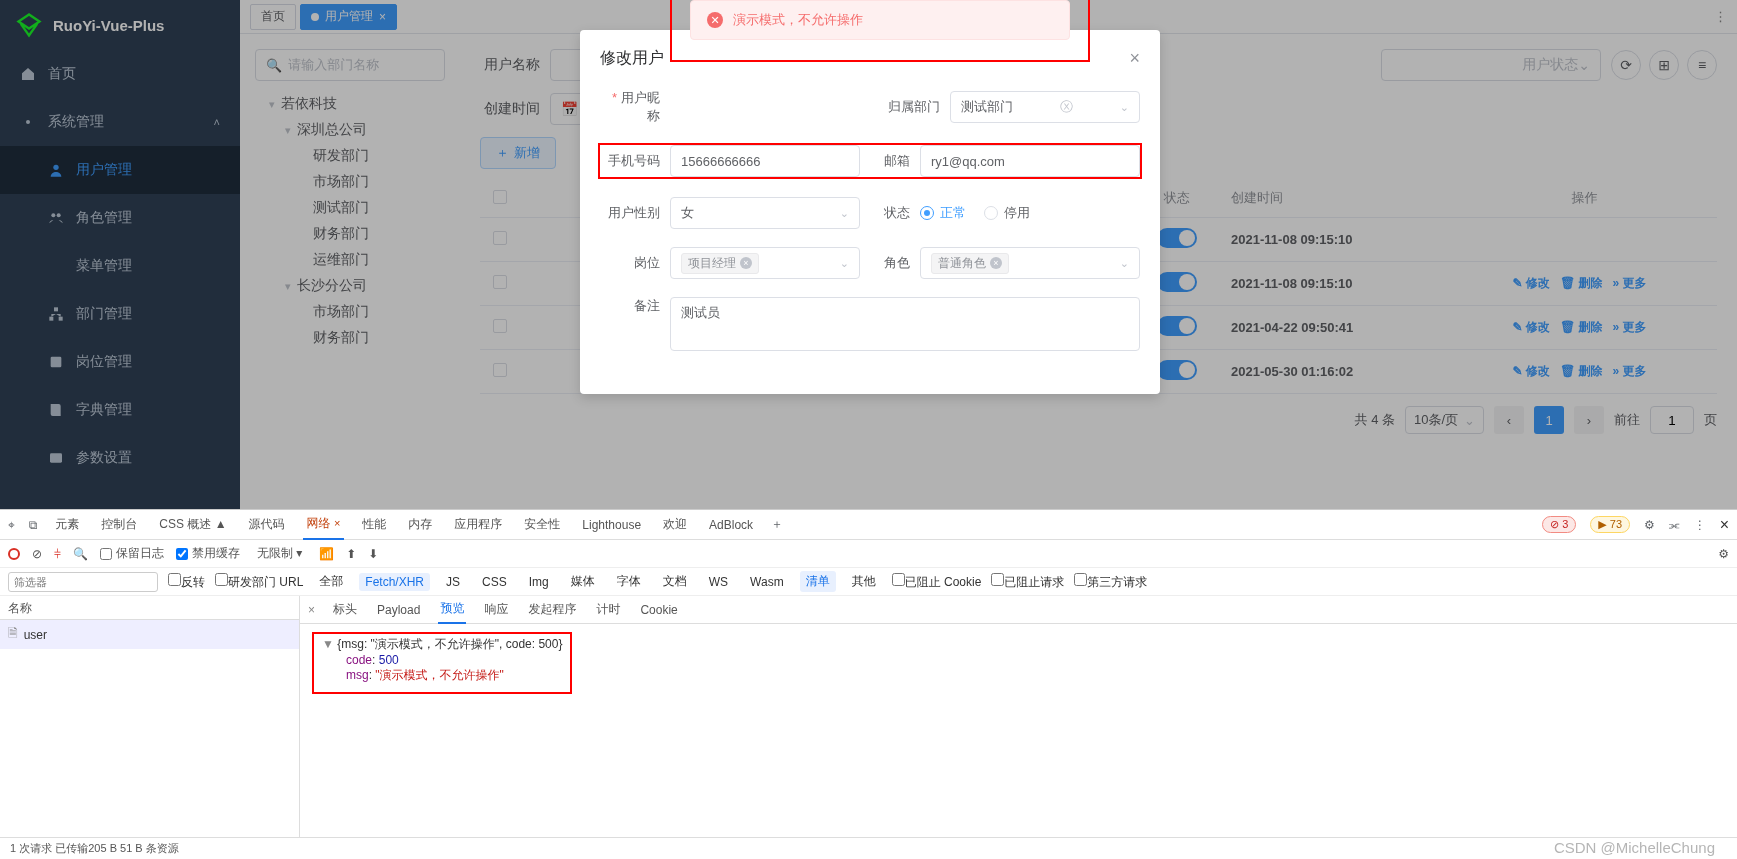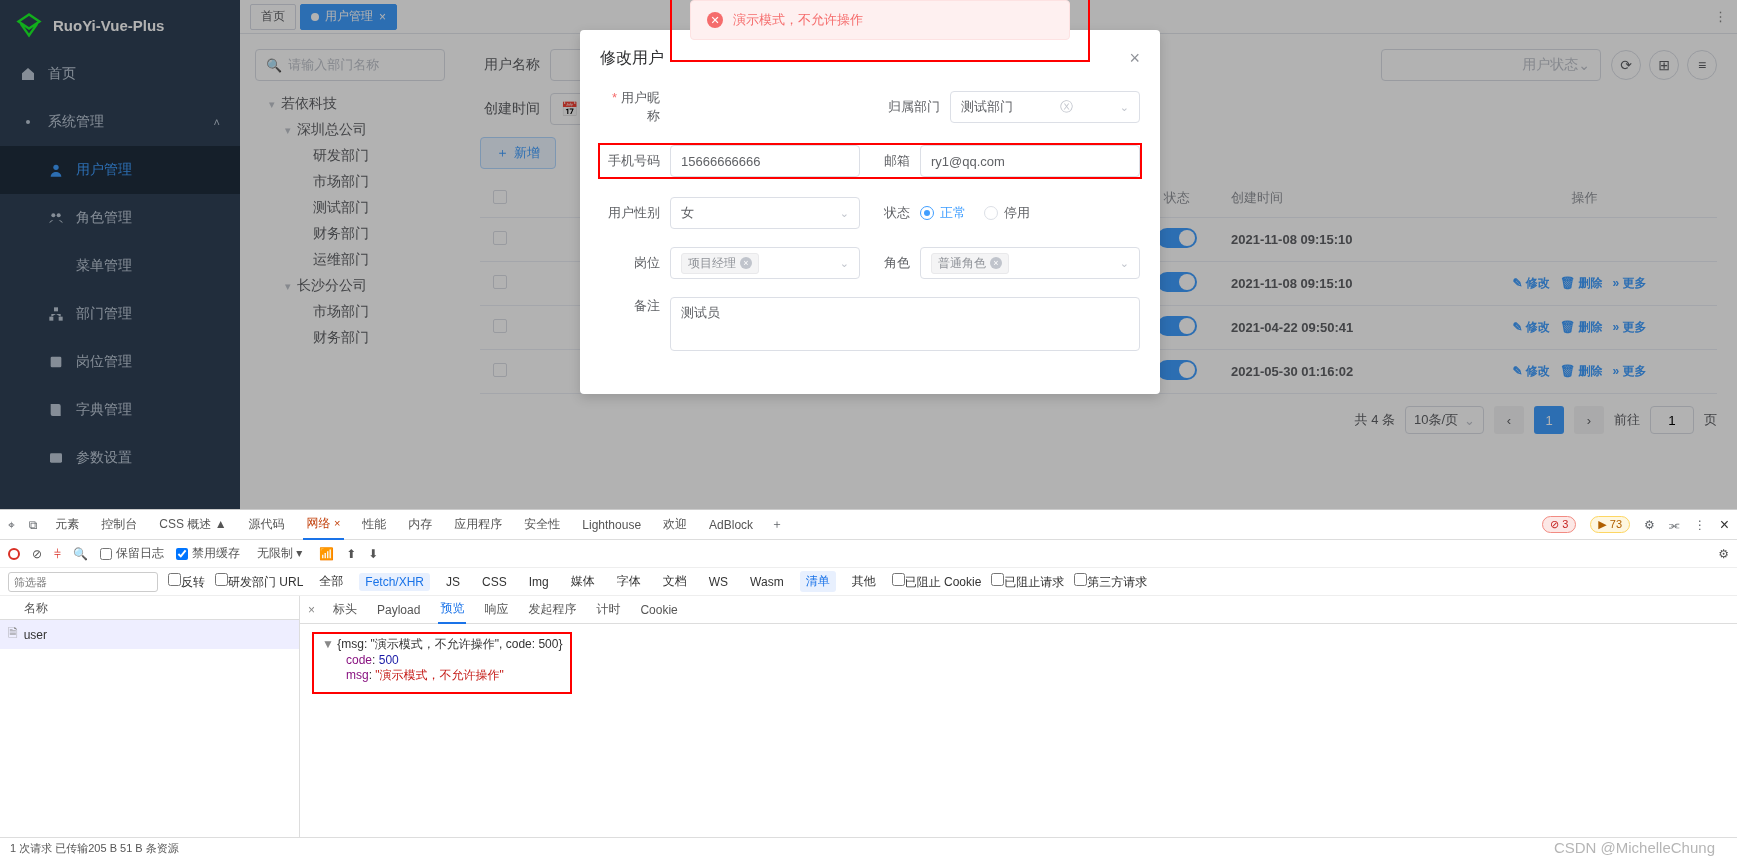--- a/index.html
+++ b/index.html
@@ -115,21 +115,21 @@
 .dt-toolbar .sel2 { border: 1px solid transparent; padding: 2px 4px; }
 .dt-toolbar .tb-spacer { flex: 1; }
 
 .dt-filters { height: 28px; border-bottom: 1px solid #eee; display: flex; align-items: center; padding: 0 8px; gap: 10px; }
 .dt-filters .filt-input { width: 150px; height: 20px; border: 1px solid #ccc; border-radius: 3px; padding: 0 5px; color: #888; font-size: 11px; }
 .dt-filters .pill { padding: 2px 6px; border-radius: 3px; cursor: pointer; }
 .dt-filters .pill.active { background: #e8f0fe; color: #1a73e8; }
 
 .dt-body { flex: 1; display: flex; }
 .dt-list { width: 300px; border-right: 1px solid #ddd; }
-.dt-list-header { height: 24px; border-bottom: 1px solid #ddd; padding: 4px 24px; color: #555; font-weight: 500; }
+.dt-list-header { height: 24px; border-bottom: 1px solid #ddd; padding: 4px 8px; color: #555; font-weight: 500; }
 .dt-list-item { padding: 4px 8px; display: flex; align-items: center; gap: 6px; background: #eef; cursor: pointer; }
 .dt-list-item .file-icon { color: #888; }
 
 .dt-detail { flex: 1; display: flex; flex-direction: column; }
 .dt-detail-tabs { height: 28px; border-bottom: 1px solid #ddd; display: flex; align-items: center; padding: 0 8px; gap: 16px; }
 .dt-detail-tabs .ddtab { padding: 5px 2px; cursor: pointer; color: #555; }
 .dt-detail-tabs .ddtab.active { color: #1a73e8; border-bottom: 2px solid #1a73e8; }
 .dt-detail-tabs .dclose { color: #888; cursor: pointer; }
 .dt-preview { flex: 1; padding: 8px 12px; font-family: monospace; font-size: 12px; position: relative; }
 .dt-preview .redbox { border: 2px solid #f00; padding: 2px 8px 8px; display: inline-block; }

